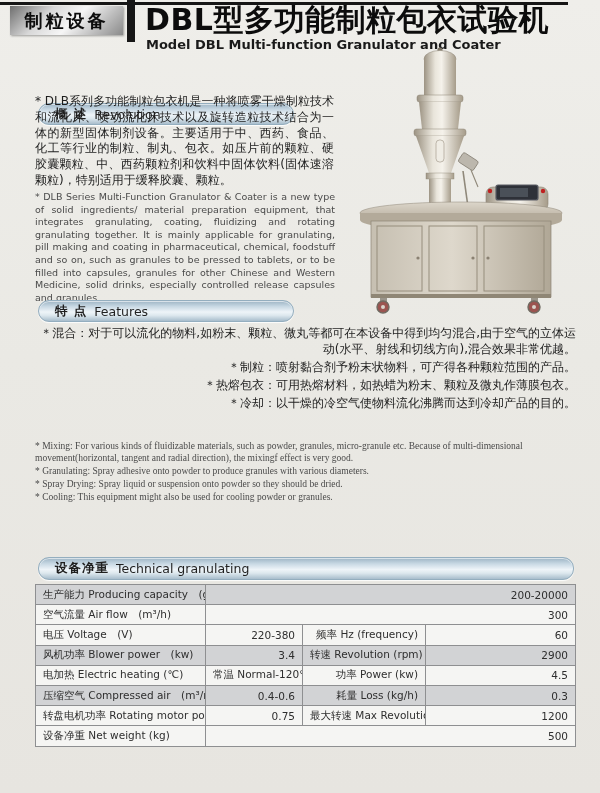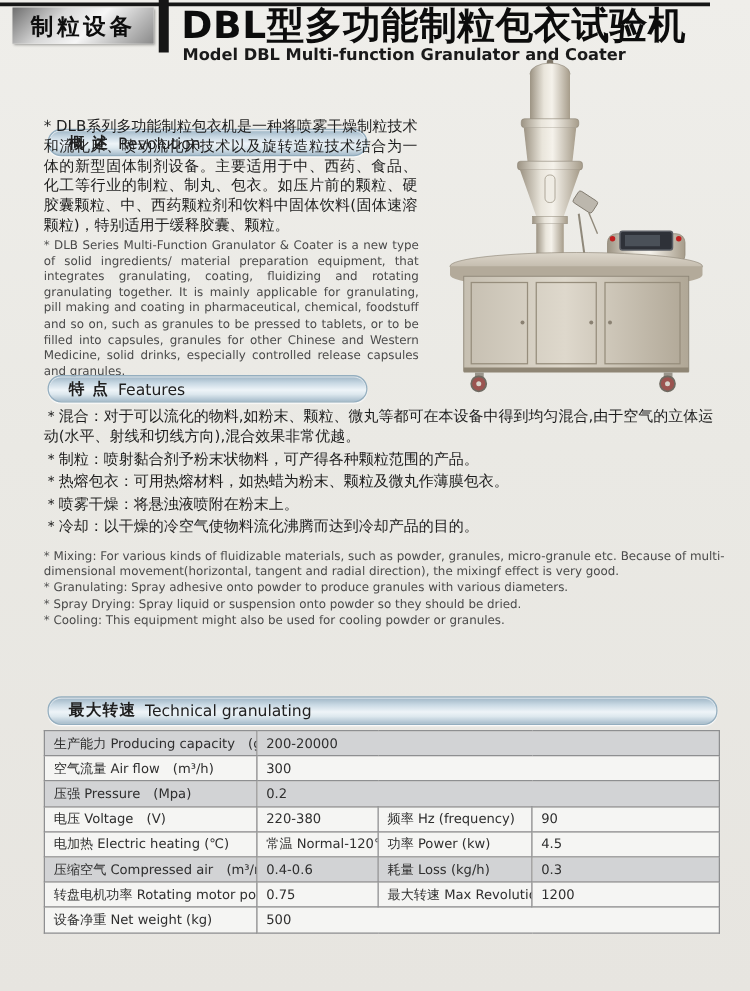--- a/index.html
+++ b/index.html
@@ -27,37 +27,37 @@
     border:1px solid #94aebf;
     background:linear-gradient(180deg,#9db4c4 0%,#c9d9e4 28%,#eef4f8 55%,#dde8ee 72%,#a8bdcc 100%);
     box-shadow:0 1px 1px rgba(255,255,255,.9), inset 0 1px 0 rgba(255,255,255,.6);
     display:flex;align-items:center;padding:0 0 0 16px;
     font-size:12.5px;color:#1f1f1f;white-space:nowrap;
   }
   .pill .zh{font-weight:bold;letter-spacing:1px;margin-right:7px;}
   
   .desc-zh{position:absolute;left:35px;top:94px;width:299px;font-size:12px;line-height:15.8px;text-align:justify;color:#1d1d1d;}
   .desc-en{position:absolute;left:35px;top:191px;width:300px;font-size:9.5px;line-height:12.6px;text-align:justify;color:#4a4a4a;}
-  .feat-zh{position:absolute;left:35px;top:325px;width:541px;font-size:12px;line-height:16px;color:#1d1d1d;}
+  .feat-zh{position:absolute;left:35px;top:325px;width:541px;font-size:12px;line-height:16px;color:#1d1d1d;text-align:right;}
   .feat-zh div{margin-bottom:2px;}
   .feat-en{position:absolute;left:35px;top:440px;width:546px;font-size:9.5px;line-height:12.4px;color:#4a4a4a;}
-  .feat-en div{margin-bottom:.5px;}
+  .feat-en div{margin-bottom:.5px;font-family:Liberation Serif, serif;}
   
   .params-table{
     position:absolute;left:35px;top:584px;width:540px;
     border-collapse:collapse;table-layout:fixed;
     font-size:10.5px;color:#2e2e2e;
   }
   .params-table td{
     border:1px solid #8e8f91;height:19.2px;padding:0 7px;
     background:#f5f5f3;overflow:hidden;white-space:nowrap;
   }
   .params-table tr.gray td{background:#d2d3d5;}
   .params-table td.lbl{text-align:left;}
-  .params-table td.val{text-align:left;}
+  .params-table td.val{text-align:right;}
   
   .photo{position:absolute;left:350px;top:45px;width:230px;height:270px;}
 </style>
 </head>
 <body>
 
 <div class="top-line"></div>
 <div class="category-box">
   <span>制粒设备</span>
 </div>
@@ -140,60 +140,61 @@
 </svg>
 
 <div class="pill" style="left:38px;top:300px;width:238px;">
   <span class="zh">特 点</span>
   <span class="en">Features</span>
 </div>
 <div class="feat-zh">
   <div>＊混合：对于可以流化的物料,如粉末、颗粒、微丸等都可在本设备中得到均匀混合,由于空气的立体运动(水平、射线和切线方向),混合效果非常优越。</div>
   <div>＊制粒：喷射黏合剂予粉末状物料，可产得各种颗粒范围的产品。</div>
   <div>＊热熔包衣：可用热熔材料，如热蜡为粉末、颗粒及微丸作薄膜包衣。</div>
-  <div>＊喷雾干燥：将悬浊液喷附在粉末上。</div>
   <div>＊冷却：以干燥的冷空气使物料流化沸腾而达到冷却产品的目的。</div>
 </div>
 <div class="feat-en">
   <div>* Mixing: For various kinds of fluidizable materials, such as powder, granules, micro-granule etc. Because of multi-dimensional movement(horizontal, tangent and radial direction), the mixingf effect is very good.</div>
   <div>* Granulating: Spray adhesive onto powder to produce granules with various diameters.</div>
   <div>* Spray Drying: Spray liquid or suspension onto powder so they should be dried.</div>
   <div>* Cooling: This equipment might also be used for cooling powder or granules.</div>
 </div>
 
 <div class="pill" style="left:38px;top:557px;width:518px;height:21px;">
-  <span class="zh">最大转速</span>
+  <span class="zh">设备净重</span>
   <span class="en">Technical granulating</span>
 </div>
 
 <table class="params-table">
   <colgroup>
       <col style="width:170px">
       <col style="width:97px">
       <col style="width:123px">
       <col style="width:150px">
     </colgroup>
   <tbody>
       <tr class="gray">
     <td class="lbl">生产能力 Producing capacity　(g)</td>
     <td class="val" colspan="3">200-20000</td>
   </tr>
   <tr>
     <td class="lbl">空气流量 Air flow　(m³/h)</td>
     <td class="val" colspan="3">300</td>
   </tr>
-  <tr class="gray">
-    <td class="lbl">压强 Pressure　(Mpa)</td>
-    <td class="val" colspan="3">0.2</td>
-  </tr>
   <tr>
     <td class="lbl">电压 Voltage　(V)</td>
     <td class="val">220-380</td>
     <td class="val">频率 Hz (frequency)</td>
-    <td class="val">90</td>
+    <td class="val">60</td>
+  </tr>
+  <tr class="gray">
+    <td class="lbl">风机功率 Blower power　(kw)</td>
+    <td class="val">3.4</td>
+    <td class="val">转速 Revolution (rpm)</td>
+    <td class="val">2900</td>
   </tr>
   <tr>
     <td class="lbl">电加热 Electric heating (℃)</td>
     <td class="val">常温 Normal-120℃</td>
     <td class="val">功率 Power (kw)</td>
     <td class="val">4.5</td>
   </tr>
   <tr class="gray">
     <td class="lbl">压缩空气 Compressed air　(m³/min)</td>
     <td class="val">0.4-0.6</td>

